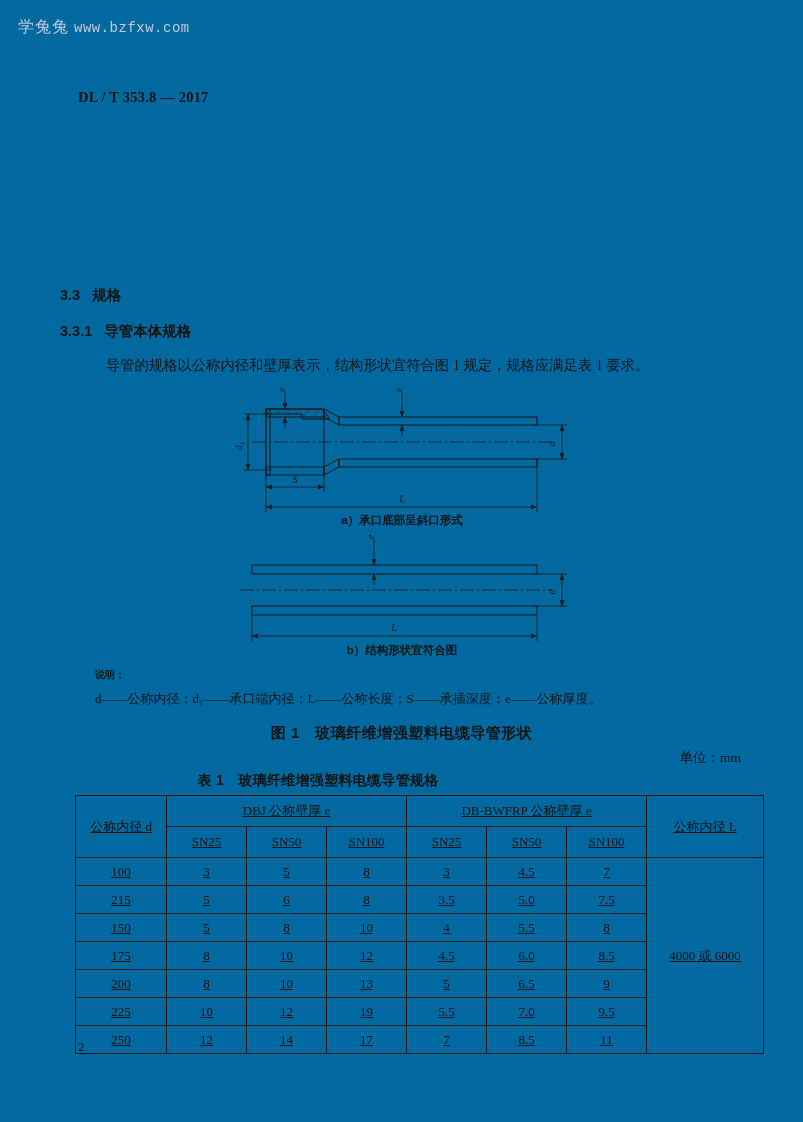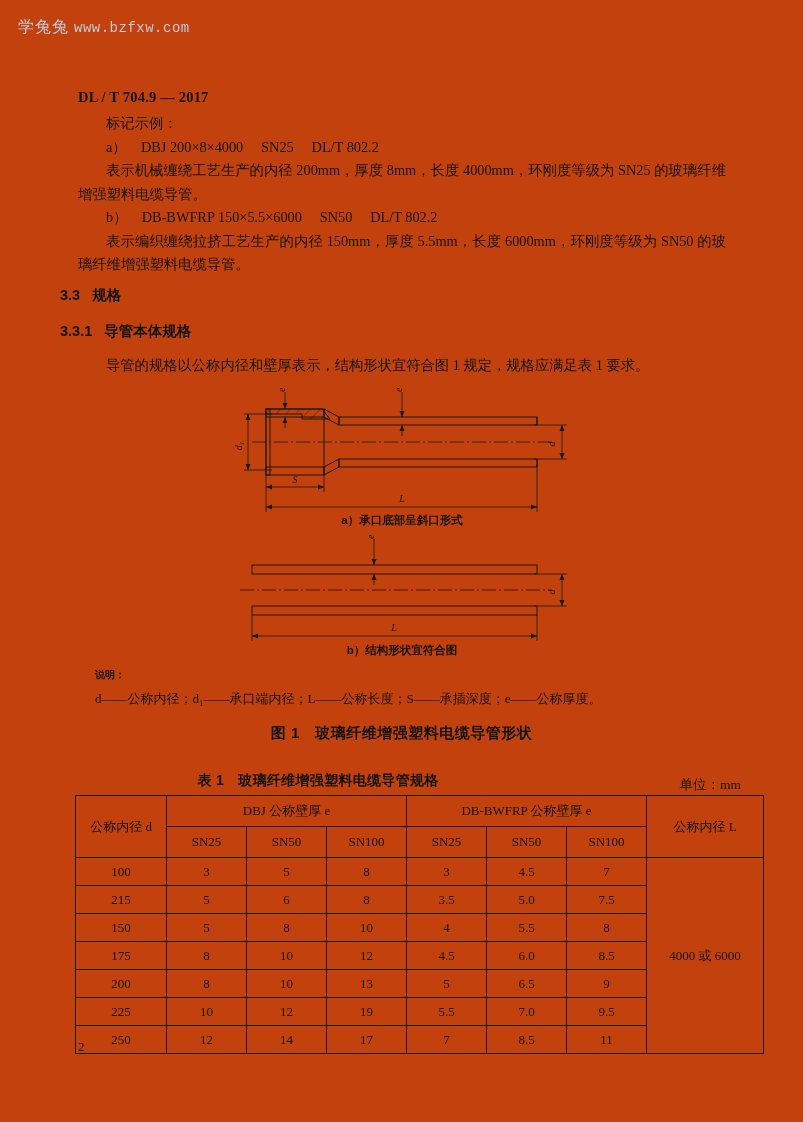--- a/index.html
+++ b/index.html
@@ -13,21 +13,21 @@
     position: relative;
     font-family: "Liberation Serif", "DejaVu Serif", serif;
     color: #141414;
     overflow: hidden;
   }
 
   .page {
     position: relative;
     width: 803px;
     height: 1122px;
-    background: #c2410c;
+    background: #0369a1;
   }
 
   
   .watermark {
     position: absolute;
     left: 18px;
     top: 17px;
     font-size: 15px;
     letter-spacing: 0.6px;
     color: #c2c8d8;
@@ -115,36 +115,37 @@
     position: absolute;
     left: 0; top: 772px; width: 636px;
     text-align: center;
     font-size: 14px;
     font-weight: bold;
     font-family: "Liberation Sans", "DejaVu Sans", sans-serif;
     letter-spacing: 0.3px;
   }
   .tbl-unit {
     position: absolute;
-    right: 62px; top: 776px;
+    right: 62px; top: 749px;
     font-size: 13.5px;
   }
 
   .tbl-wrap { position: absolute; left: 75px; top: 795px; }
   table.spec {
     border-collapse: collapse;
     font-size: 13px;
     font-family: "Liberation Serif", "DejaVu Serif", serif;
   }
   table.spec th, table.spec td {
     border: 1px solid #1a1a1a;
     text-align: center;
     vertical-align: middle;
     font-weight: normal;
     padding: 0;
+    text-decoration: underline;
   }
   table.spec thead th { height: 30px; }
   table.spec tbody td { height: 27px; }
   .c-d  { width: 90px; }
   .c-sn { width: 79px; }
   .c-L  { width: 116px; }
 
   
   .page-num {
     position: absolute;
@@ -161,29 +162,22 @@
 </style>
 </head>
 <body>
 
 <div class="page">
 
   <div class="watermark">
     <span class="wm-cn">学兔兔</span><span class="wm-url">www.bzfxw.com</span>
   </div>
 
-  <div class="std-header">DL / T 704.9 — 2017</div>
-
-  <div class="content">
-    <p class="p indent">标记示例：</p>
-    <p class="p indent-item">a）　DBJ 200×8×4000　 SN25　 DL/T 802.2</p>
-    <p class="p indent">表示机械缠绕工艺生产的内径 200mm，厚度 8mm，长度 4000mm，环刚度等级为 SN25 的玻璃纤维增强塑料电缆导管。</p>
-    <p class="p indent-item">b）　DB-BWFRP 150×5.5×6000　 SN50　 DL/T 802.2</p>
-    <p class="p indent">表示编织缠绕拉挤工艺生产的内径 150mm，厚度 5.5mm，长度 6000mm，环刚度等级为 SN50 的玻璃纤维增强塑料电缆导管。</p>
-  </div>
+  <div class="std-header">DL / T 353.8 — 2017</div>
+
 
   <div class="h2 sec33">
     <span class="num">3.3</span><span>规格</span>
   </div>
 
   <div class="h2 sec331">
     <span class="num">3.3.1</span><span>导管本体规格</span>
   </div>
 
   <div class="para-spec">

